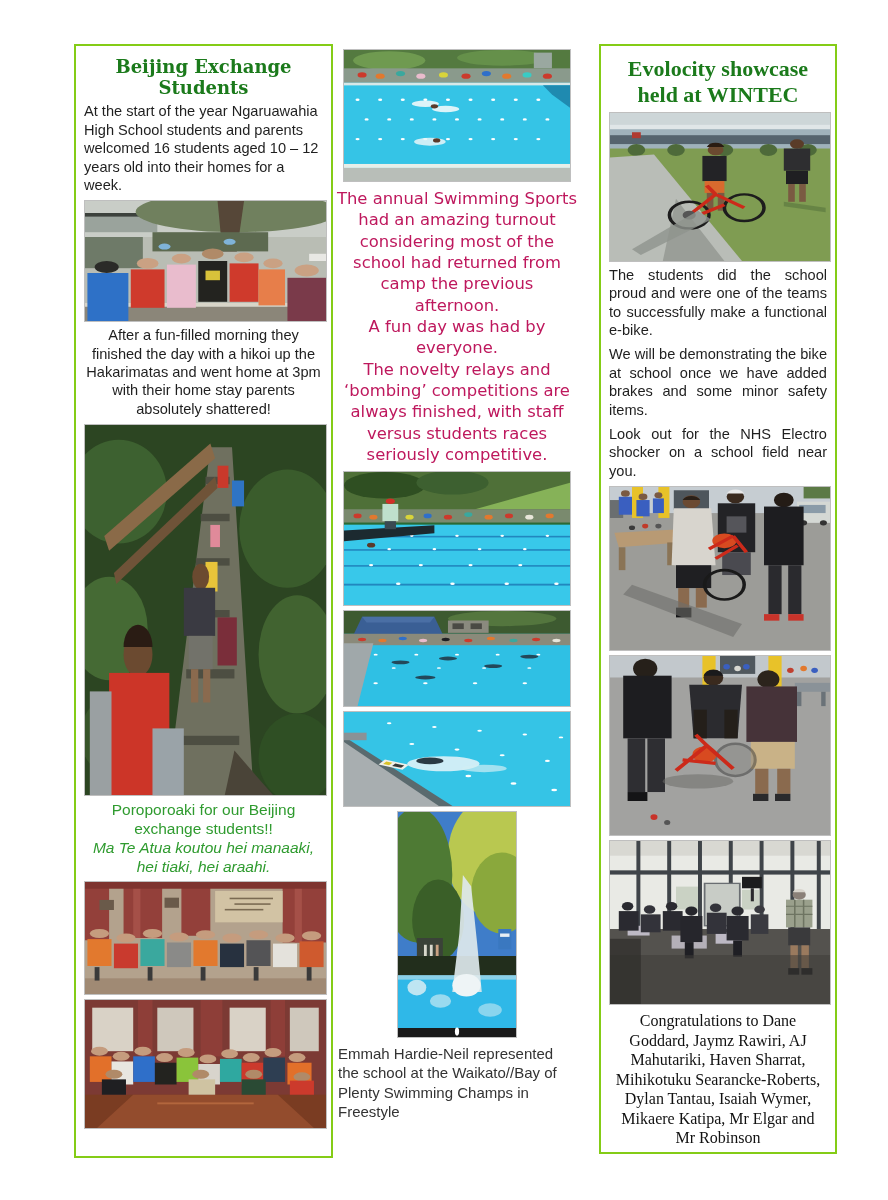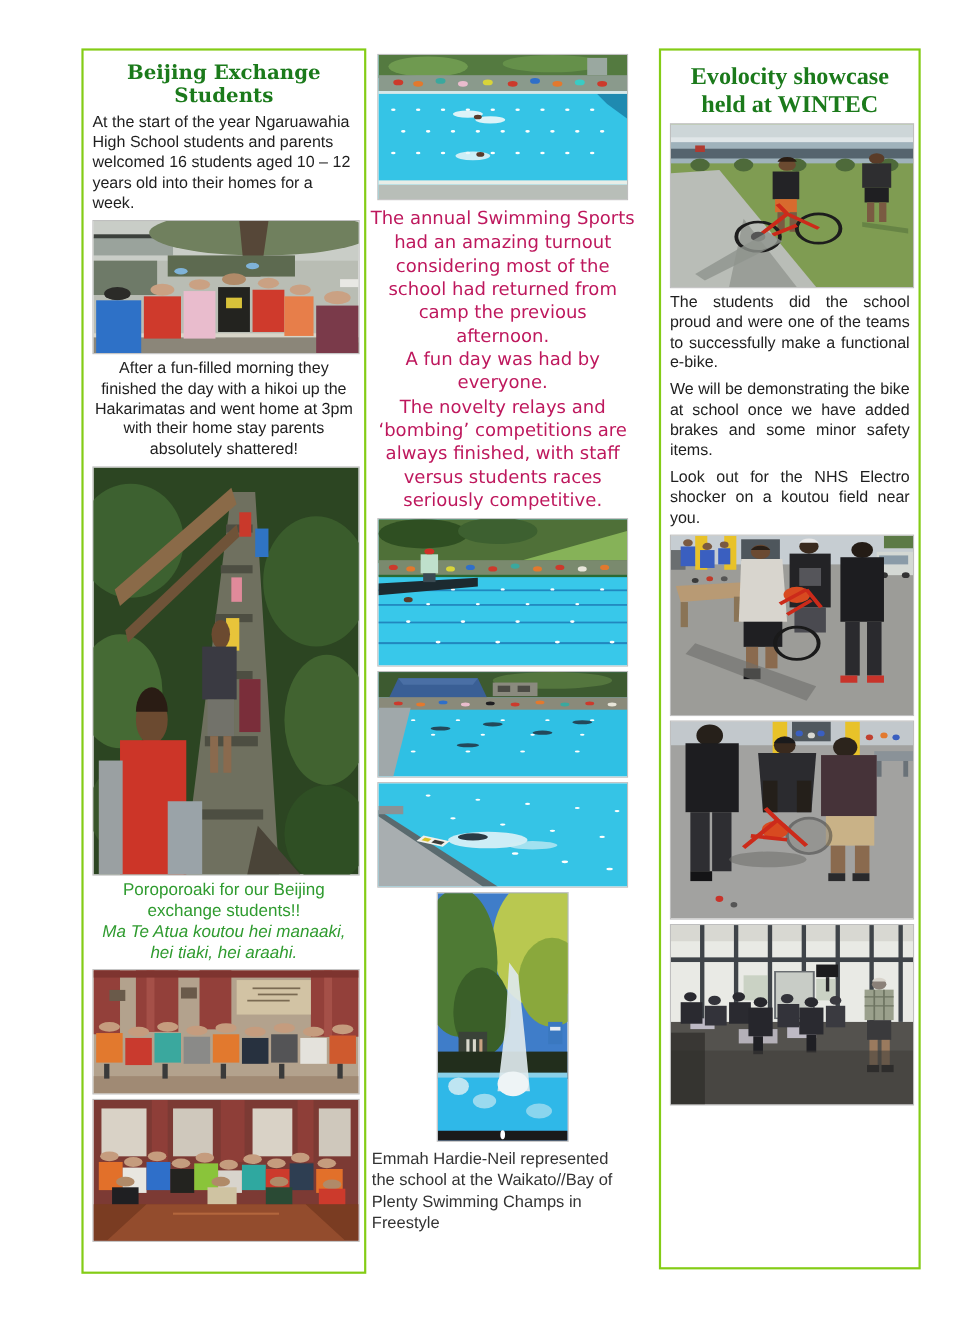--- a/index.html
+++ b/index.html
@@ -485,21 +485,21 @@
         <rect x="80" y="39" width="10" height="9" fill="#1f1f22"></rect>
         <rect x="81" y="48" width="3" height="12" fill="#7a5a42"></rect>
         <rect x="86" y="48" width="3" height="12" fill="#7a5a42"></rect>
         <polygon points="79,60 98,64 98,67 79,63" fill="#5c7a40" opacity="0.7"></polygon>
         <polygon points="40,66 10,92 14,96 46,72" fill="#8f938d" opacity="0.8"></polygon>
       </svg>
     </div>
 
     <p class="body-text justify">The students did the school proud and were one of the teams to successfully make a functional e-bike.</p>
     <p class="body-text justify">We will be demonstrating the bike at school once we have added brakes and some minor safety items.</p>
-    <p class="body-text justify">Look out for the NHS Electro shocker on a koutou field near you.</p>
+    <p class="body-text justify">Look out for the NHS Electro shocker on a school field near you.</p>
 
     <div class="photo ph-r2">
       <svg viewBox="0 0 100 100" preserveAspectRatio="none">
         <rect width="100" height="100" fill="#9c9c98"></rect>
         <rect width="100" height="16" fill="#c6cdd2"></rect>
         <rect x="10" y="0" width="5" height="19" fill="#e8c229"></rect>
         <rect x="22" y="0" width="5" height="19" fill="#e8c229"></rect>
         <rect x="29" y="2" width="16" height="12" fill="#4e565c"></rect>
         <rect x="88" y="0" width="12" height="7" fill="#5c7a46"></rect>
         <rect x="85" y="9" width="15" height="13" fill="#d4d8d4"></rect>
@@ -630,15 +630,16 @@
         <rect x="81" y="53" width="10" height="11" fill="#3a3a3c"></rect>
         <rect x="82" y="64" width="3.4" height="14" fill="#9a7a5e"></rect>
         <rect x="87" y="64" width="3.4" height="14" fill="#9a7a5e"></rect>
         <rect x="81" y="78" width="5" height="4" fill="#1c1c1e"></rect>
         <rect x="87" y="78" width="5" height="4" fill="#1c1c1e"></rect>
         <rect x="0" y="70" width="100" height="30" fill="#3e3c38" opacity="0.55"></rect>
         <rect x="0" y="60" width="14" height="40" fill="#2e2c2a" opacity="0.7"></rect>
       </svg>
     </div>
 
+    <p class="serif-caption">Congratulations to Dane Goddard, Jaymz Rawiri, AJ Mahutariki, Haven Sharrat, Mihikotuku Searancke-Roberts,  Dylan Tantau, Isaiah Wymer, Mikaere Katipa, Mr Elgar and Mr Robinson</p>
   </div>
 
 </div>
 
 </body></html>

